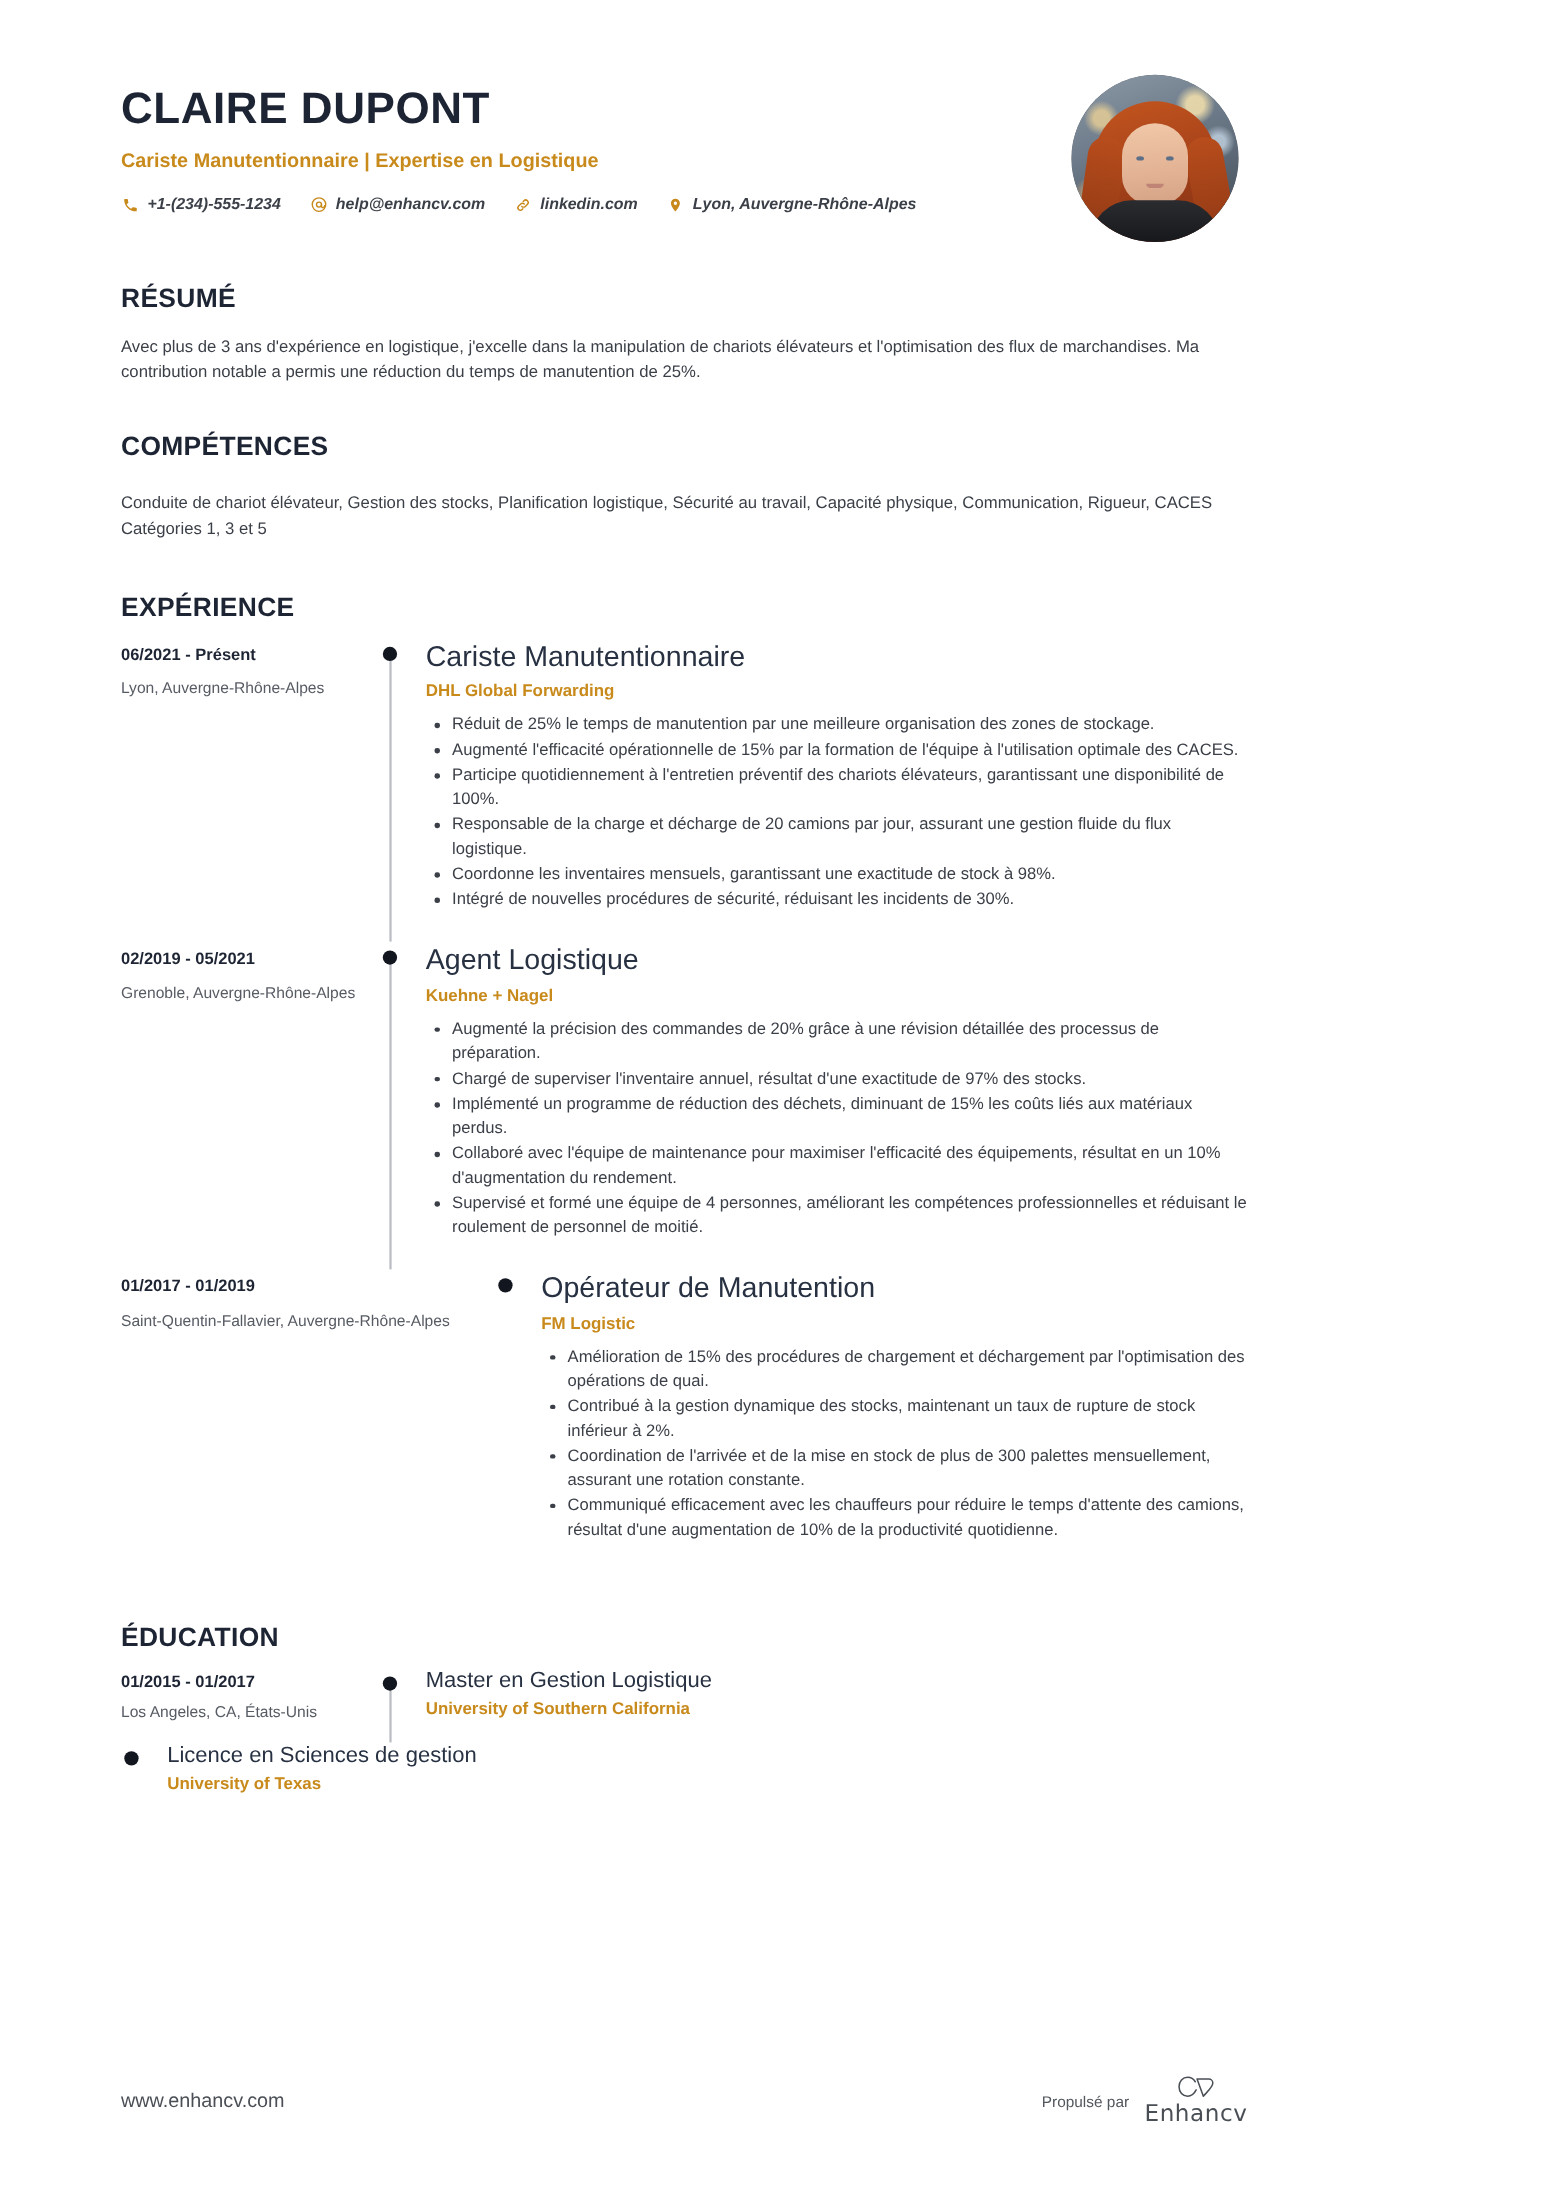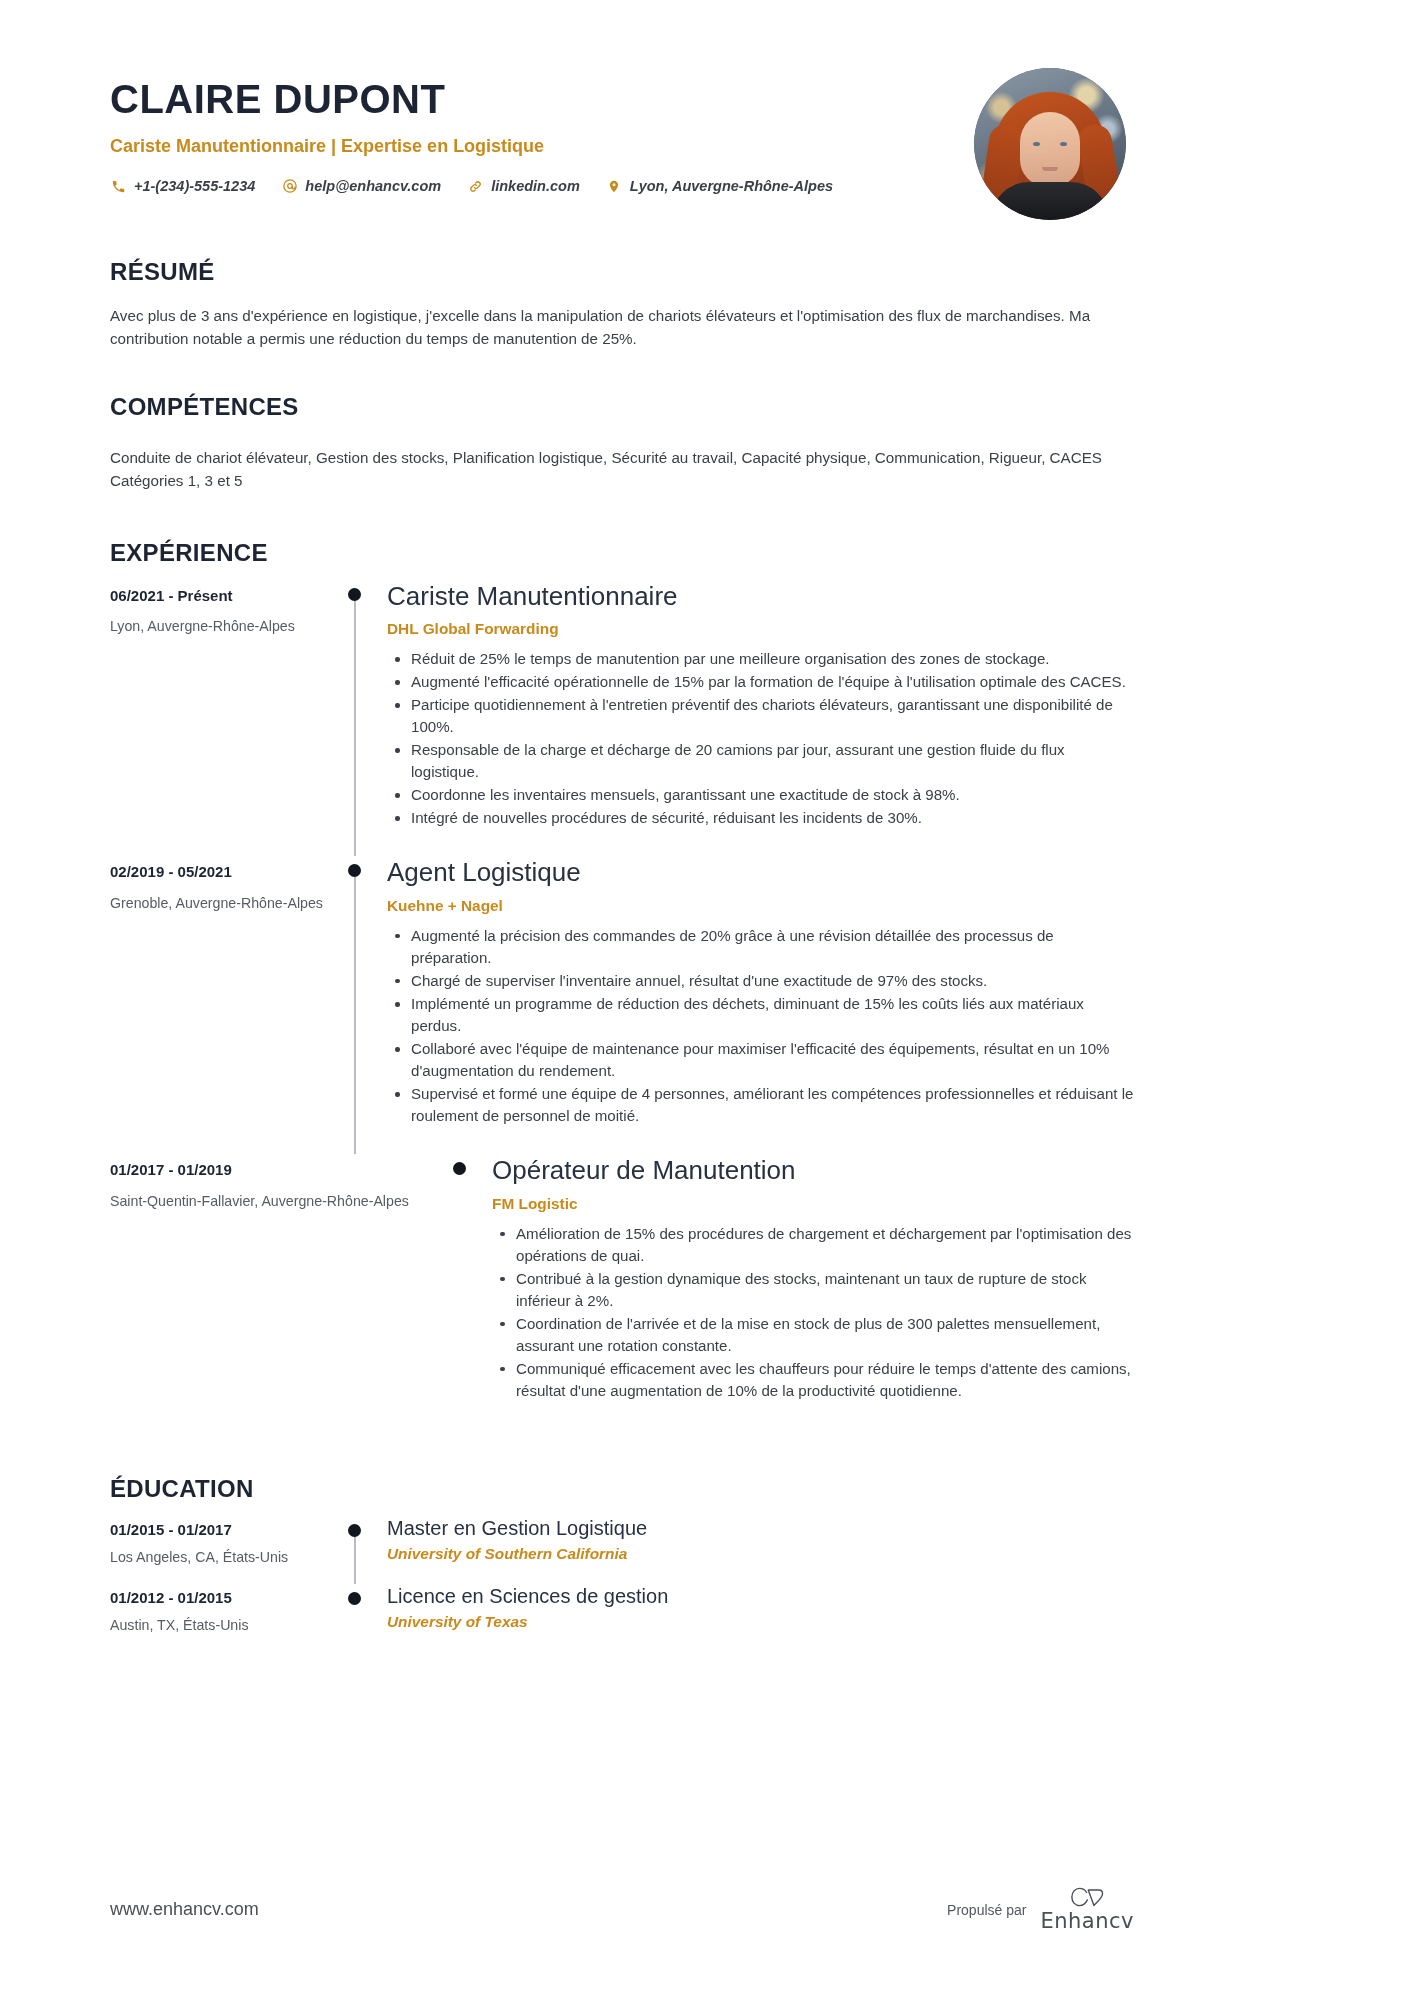--- a/index.html
+++ b/index.html
@@ -267,21 +267,21 @@
     top: 9px;
     width: 4.5px;
     height: 4.5px;
     border-radius: 50%;
     background: #3b3f47;
   }
 
   
   .edu .entry-right { padding-bottom: 20px; }
   .edu .job-title { font-size: 20px; }
-  .edu .job-company { margin-top: 3px; font-style: italic; }
+  .edu .job-company { margin-top: 3px; }
   .edu .entry-left { padding-top: 4px; }
   .edu .entry-loc { margin-top: 9px; }
 
   
   .footer {
     position: absolute;
     left: 0; right: 0;
     bottom: 62px;
     padding: 0 110px;
     display: flex;
@@ -464,24 +464,20 @@
           <div class="entry-rail">
             <span class="rail-line"></span>
             <span class="rail-dot"></span>
           </div>
           <div class="entry-right">
             <div class="job-title">Master en Gestion Logistique</div>
             <div class="job-company">University of Southern California</div>
           </div>
         </div>
         <div class="entry">
-          <div class="entry-left">
-            <div class="entry-date">01/2012 - 01/2015</div>
-            <div class="entry-loc">Austin, TX, États-Unis</div>
-          </div>
           <div class="entry-rail">
             <span class="rail-dot"></span>
           </div>
           <div class="entry-right">
             <div class="job-title">Licence en Sciences de gestion</div>
             <div class="job-company">University of Texas</div>
           </div>
         </div>
       </div>
   </div>

